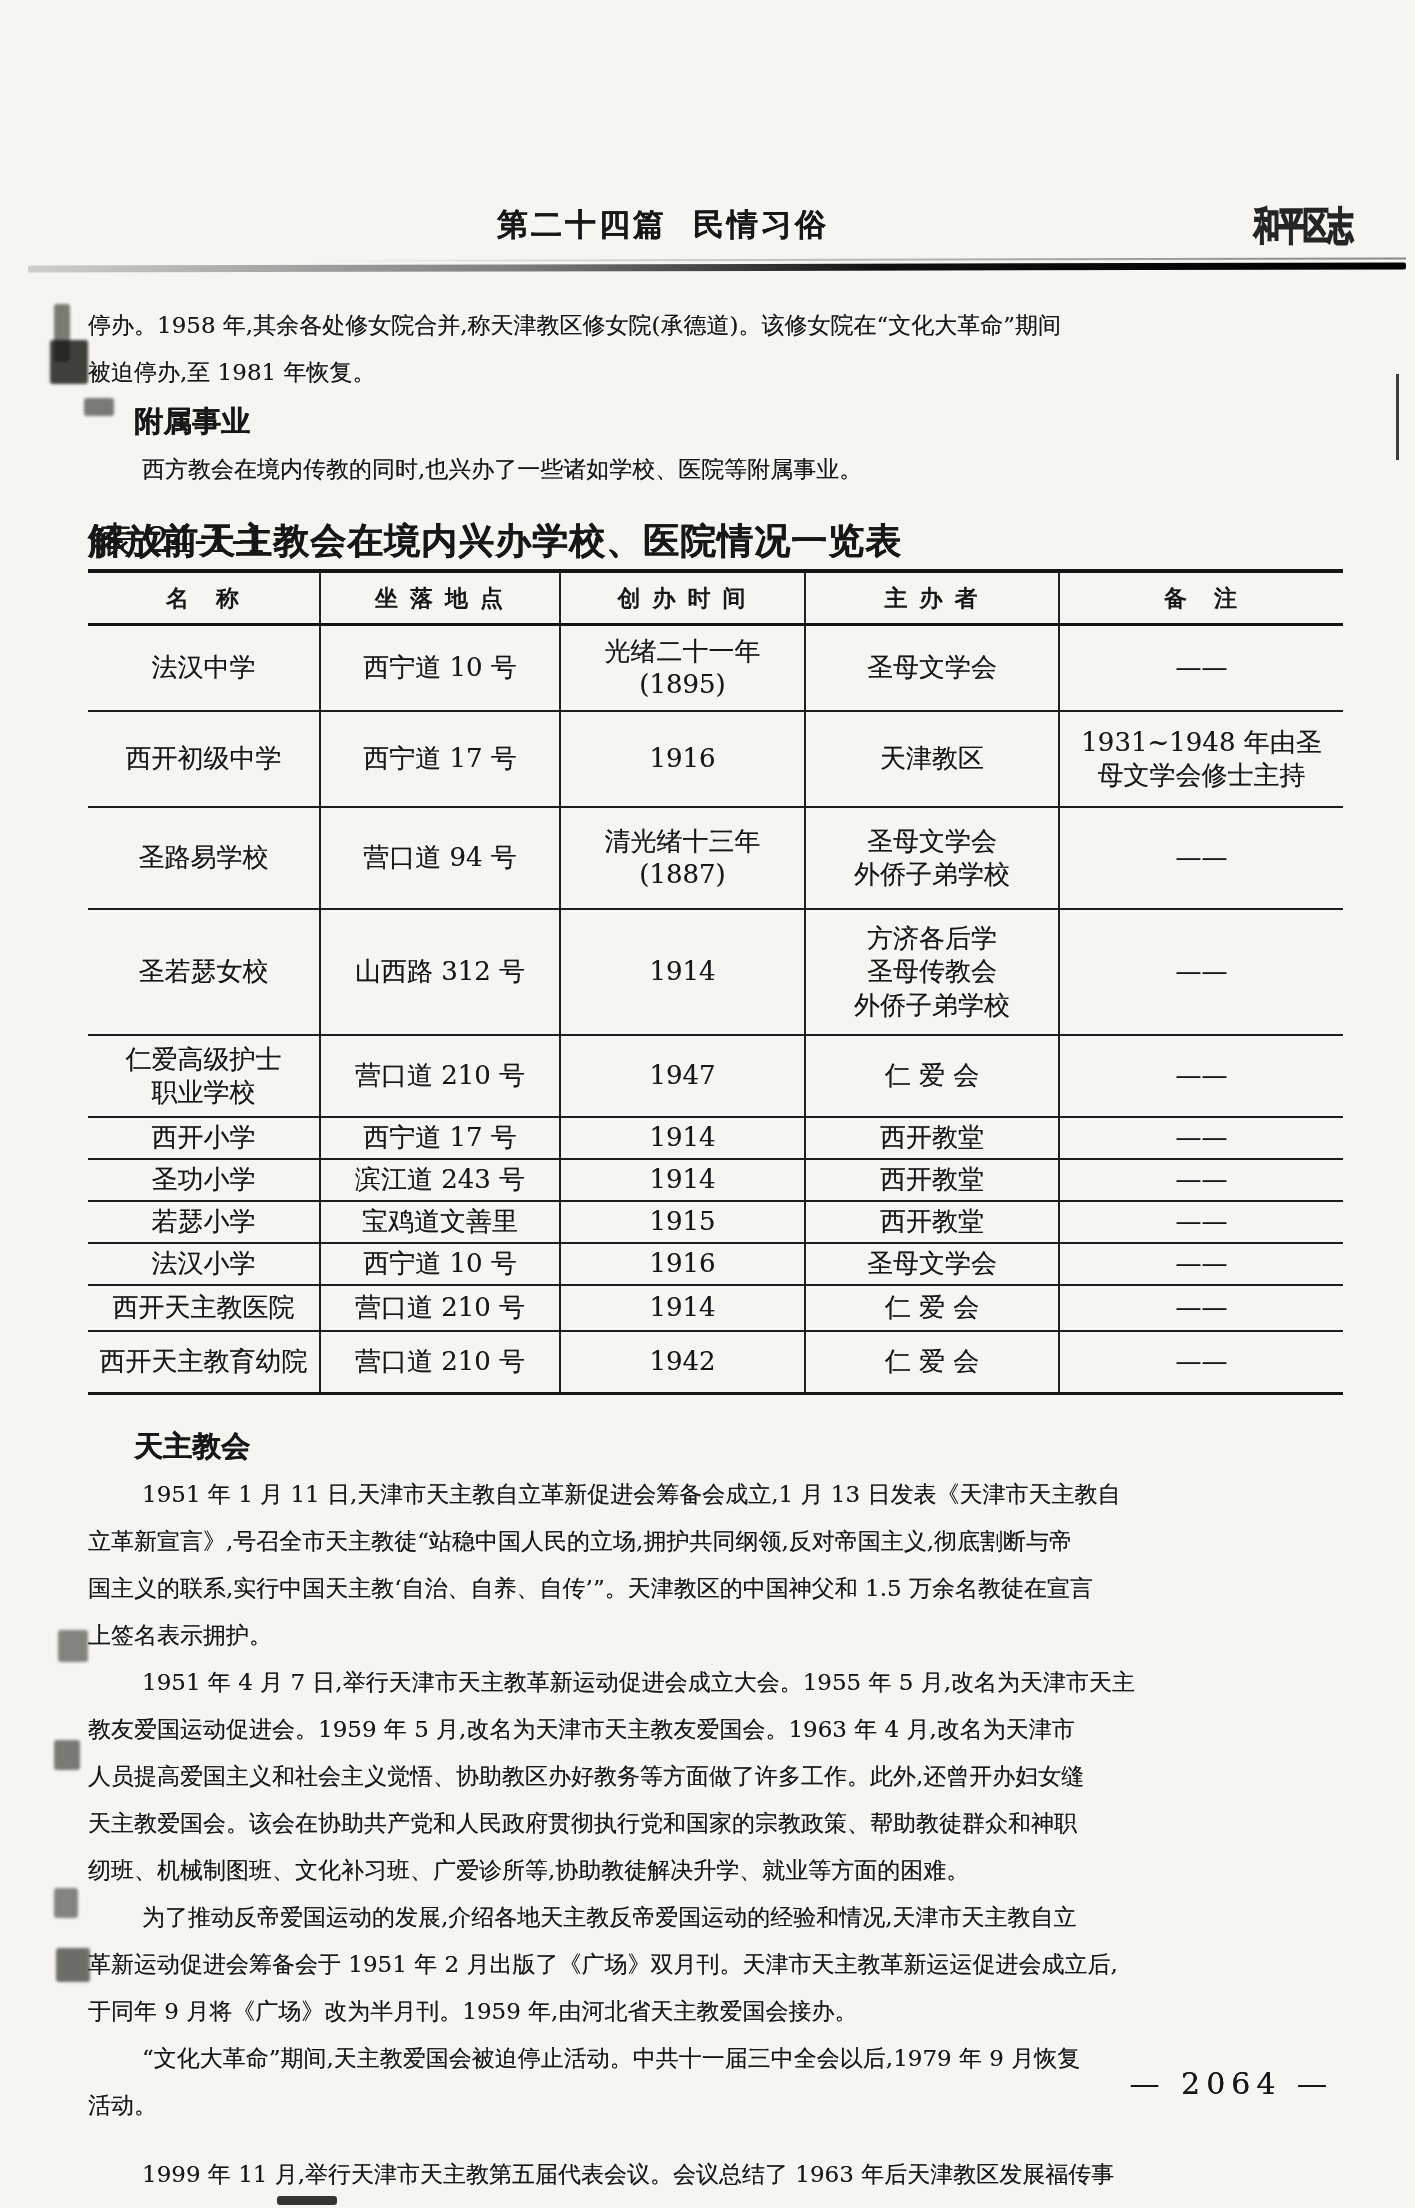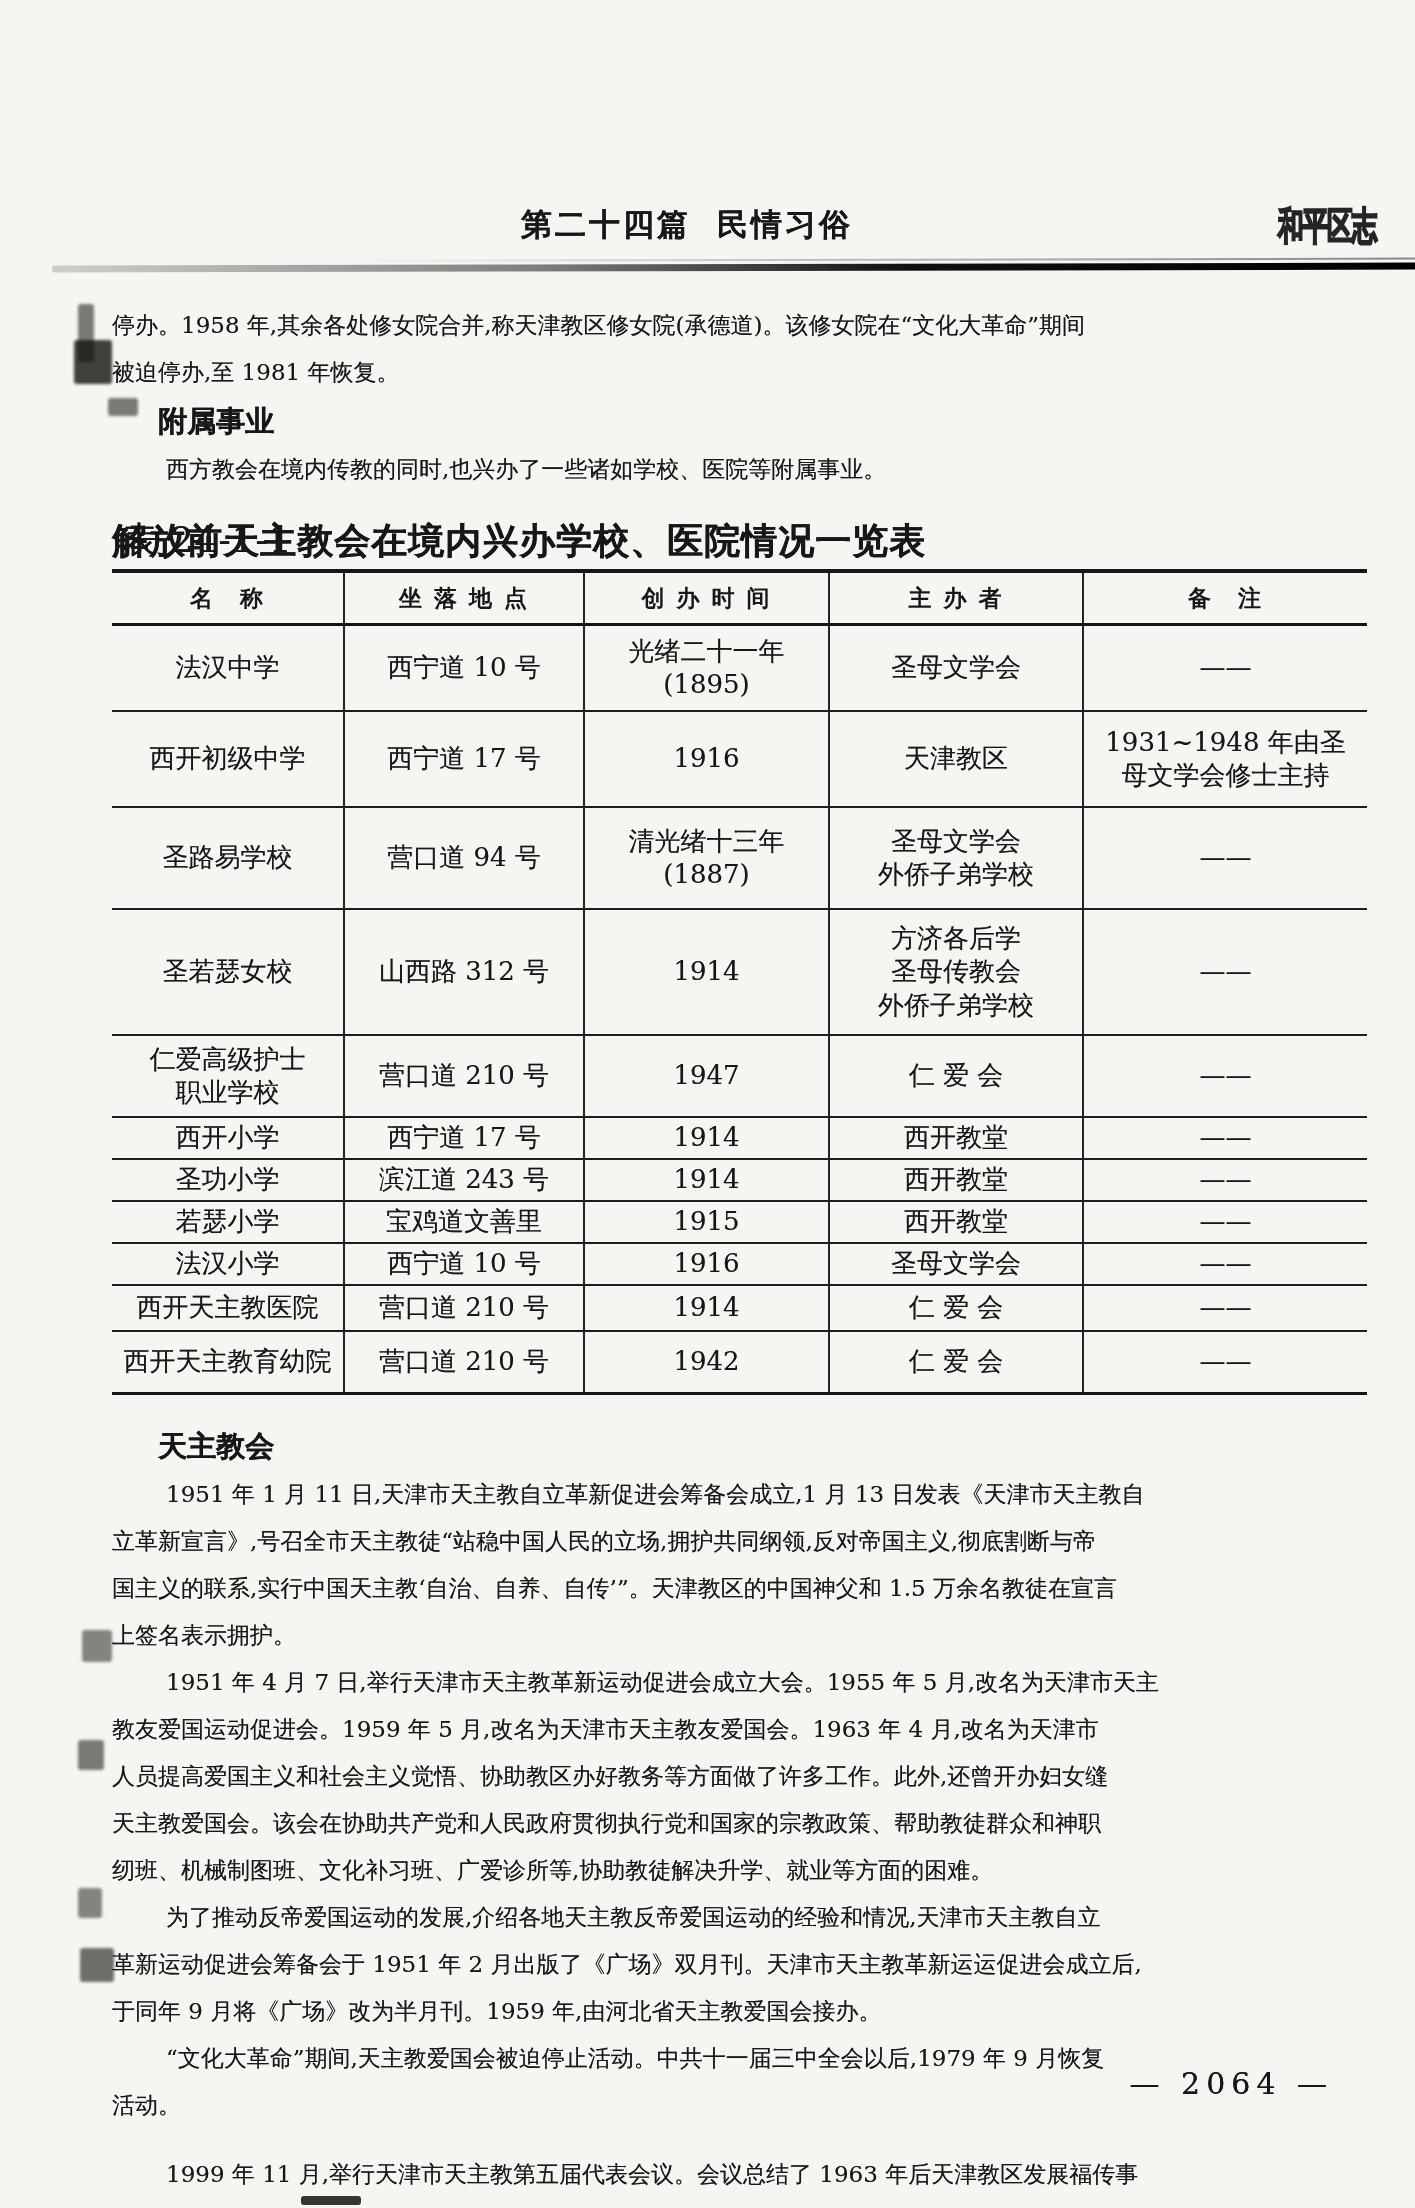--- a/index.html
+++ b/index.html
@@ -3,21 +3,21 @@
 <meta charset="utf-8">
 <style>
   html,body{margin:0;padding:0;}
   body{
     width:1415px;height:2208px;position:relative;
     background:#f6f5f1;
     font-family:"DejaVu Serif","Liberation Serif",serif;
     color:#171717;
     overflow:hidden;
   }
-  .page{position:absolute;inset:0;margin-left:24px;}
+  .page{position:absolute;inset:0;}
   
   .running-header{position:absolute;top:196px;left:0;width:1415px;height:64px;}
   .chapter-title{
     position:absolute;left:497px;top:8px;
     font-size:31px;font-weight:600;letter-spacing:3px;
     text-shadow:0 0 .6px #222;white-space:nowrap;
   }
   .chapter-title .gap{display:inline-block;width:26px;}
   .book-logo{
     position:absolute;left:1254px;top:2px;width:100px;height:58px;

